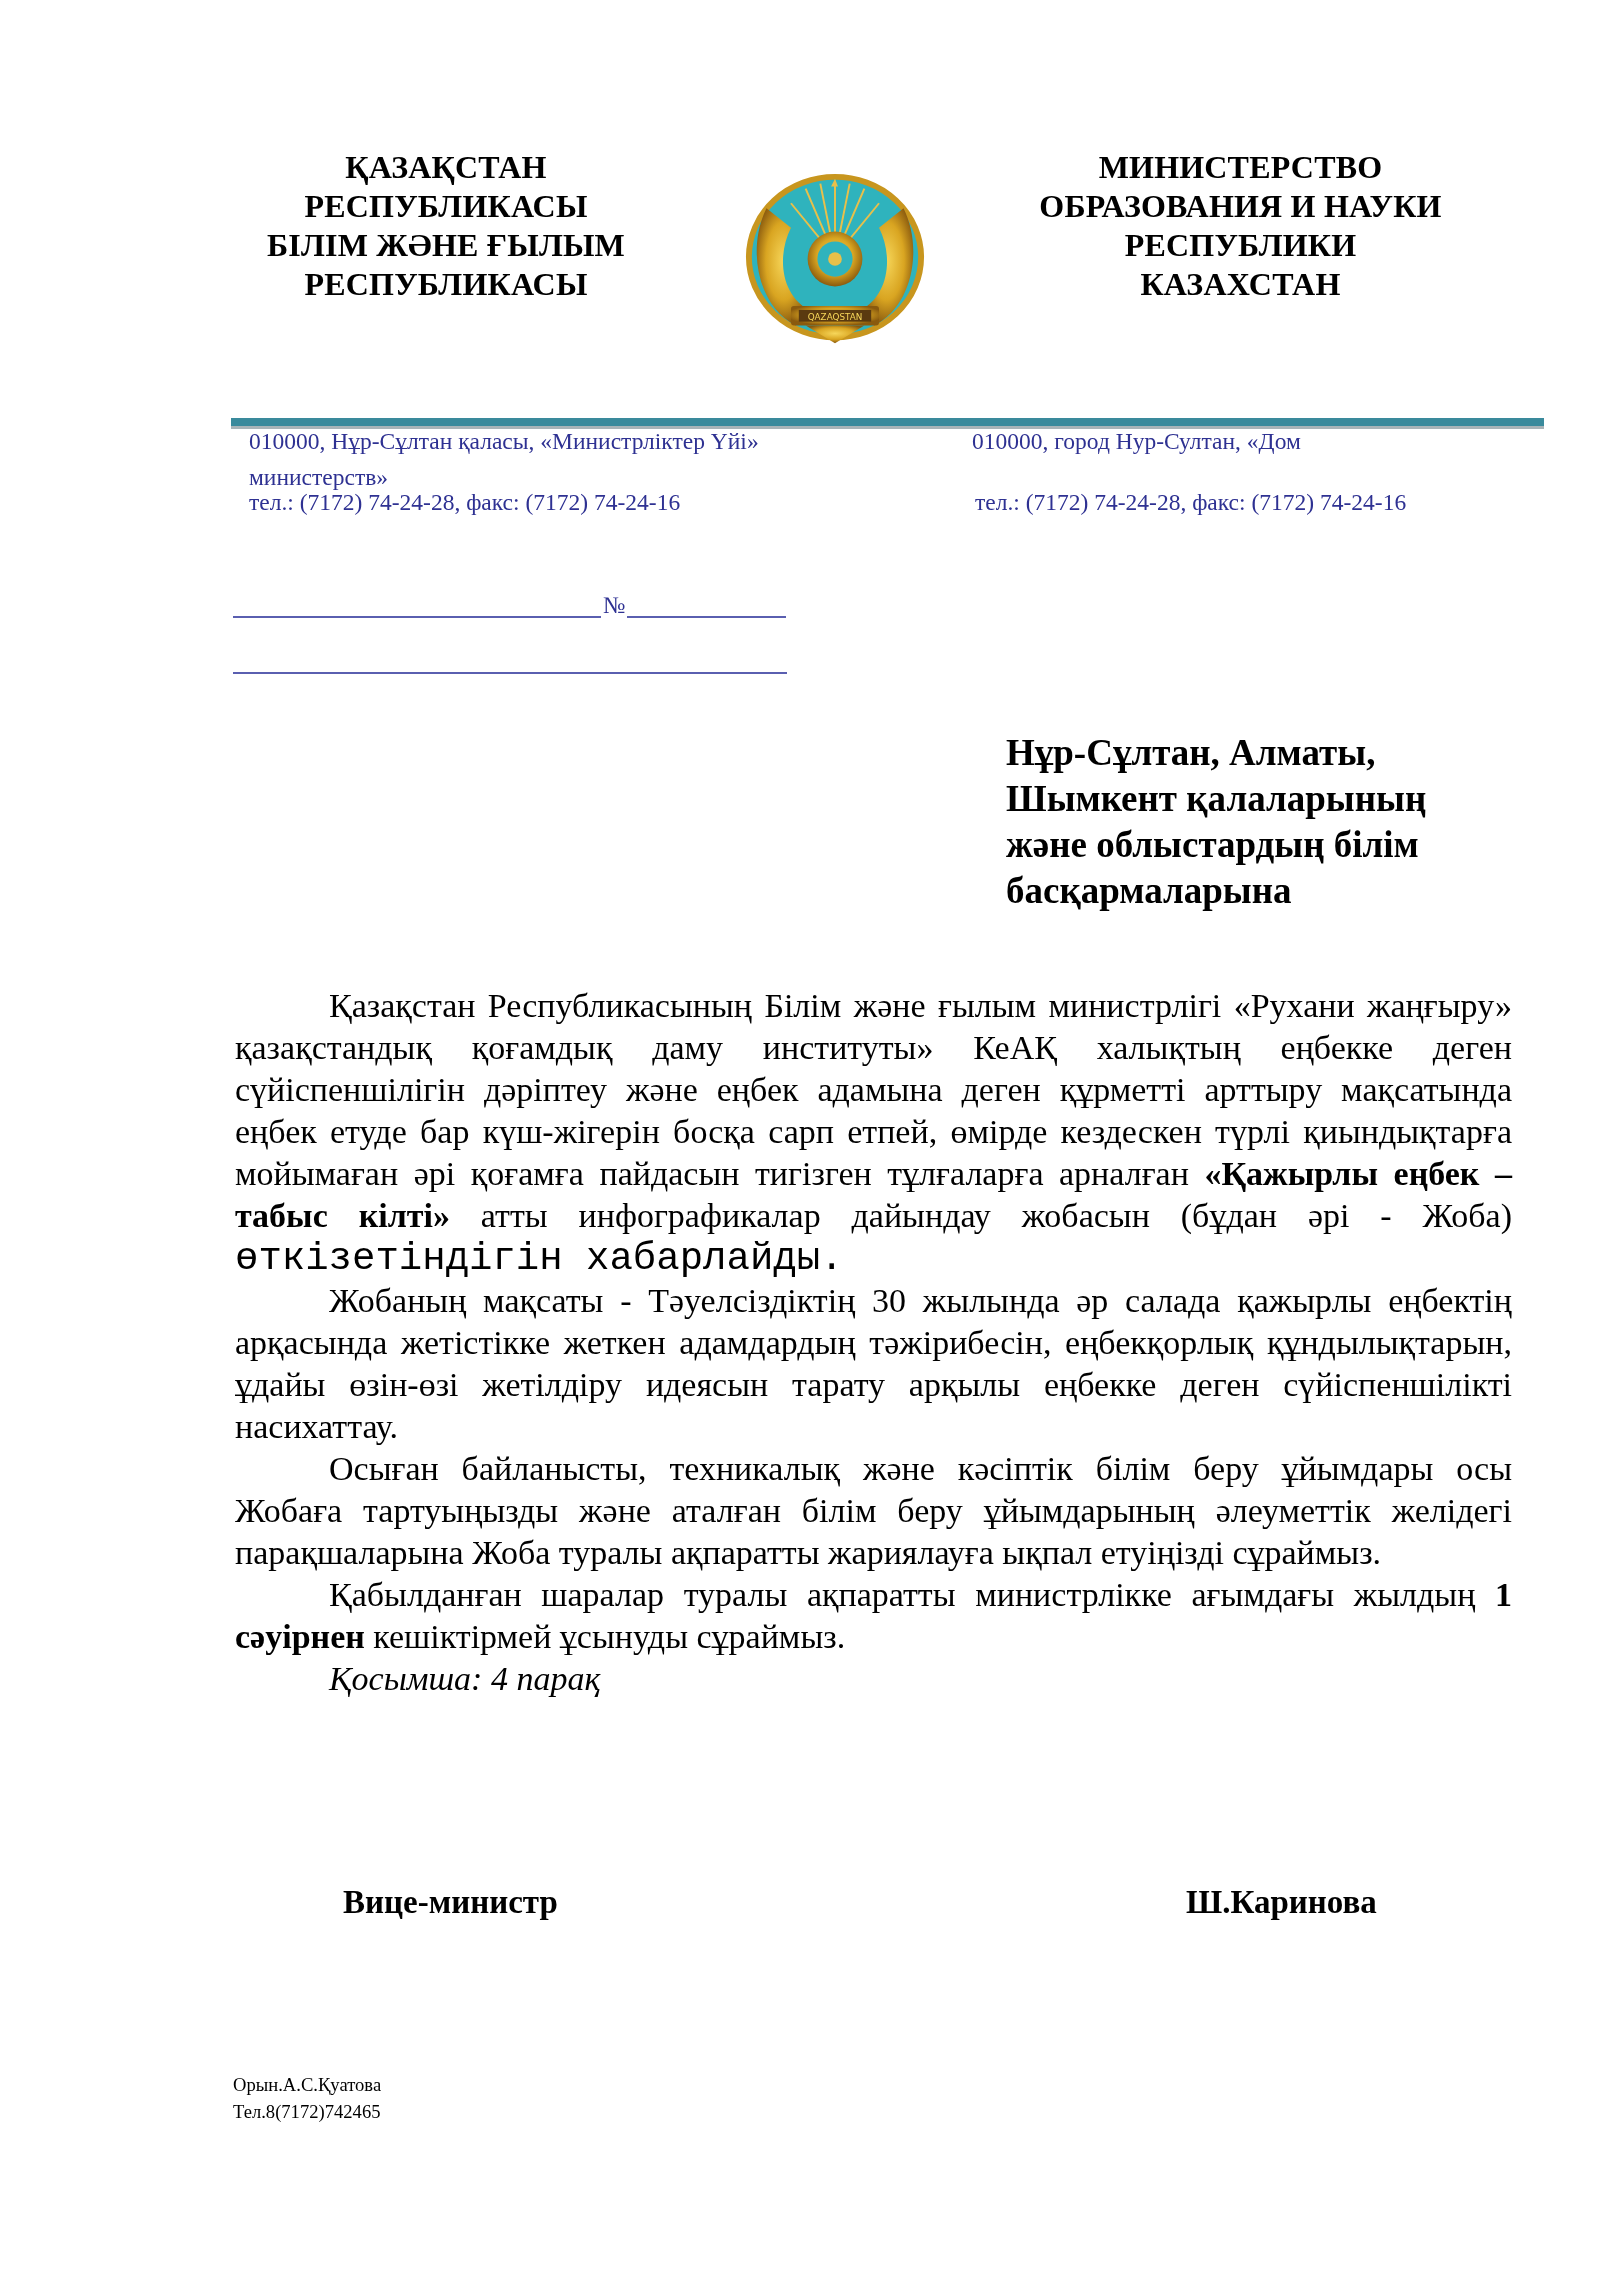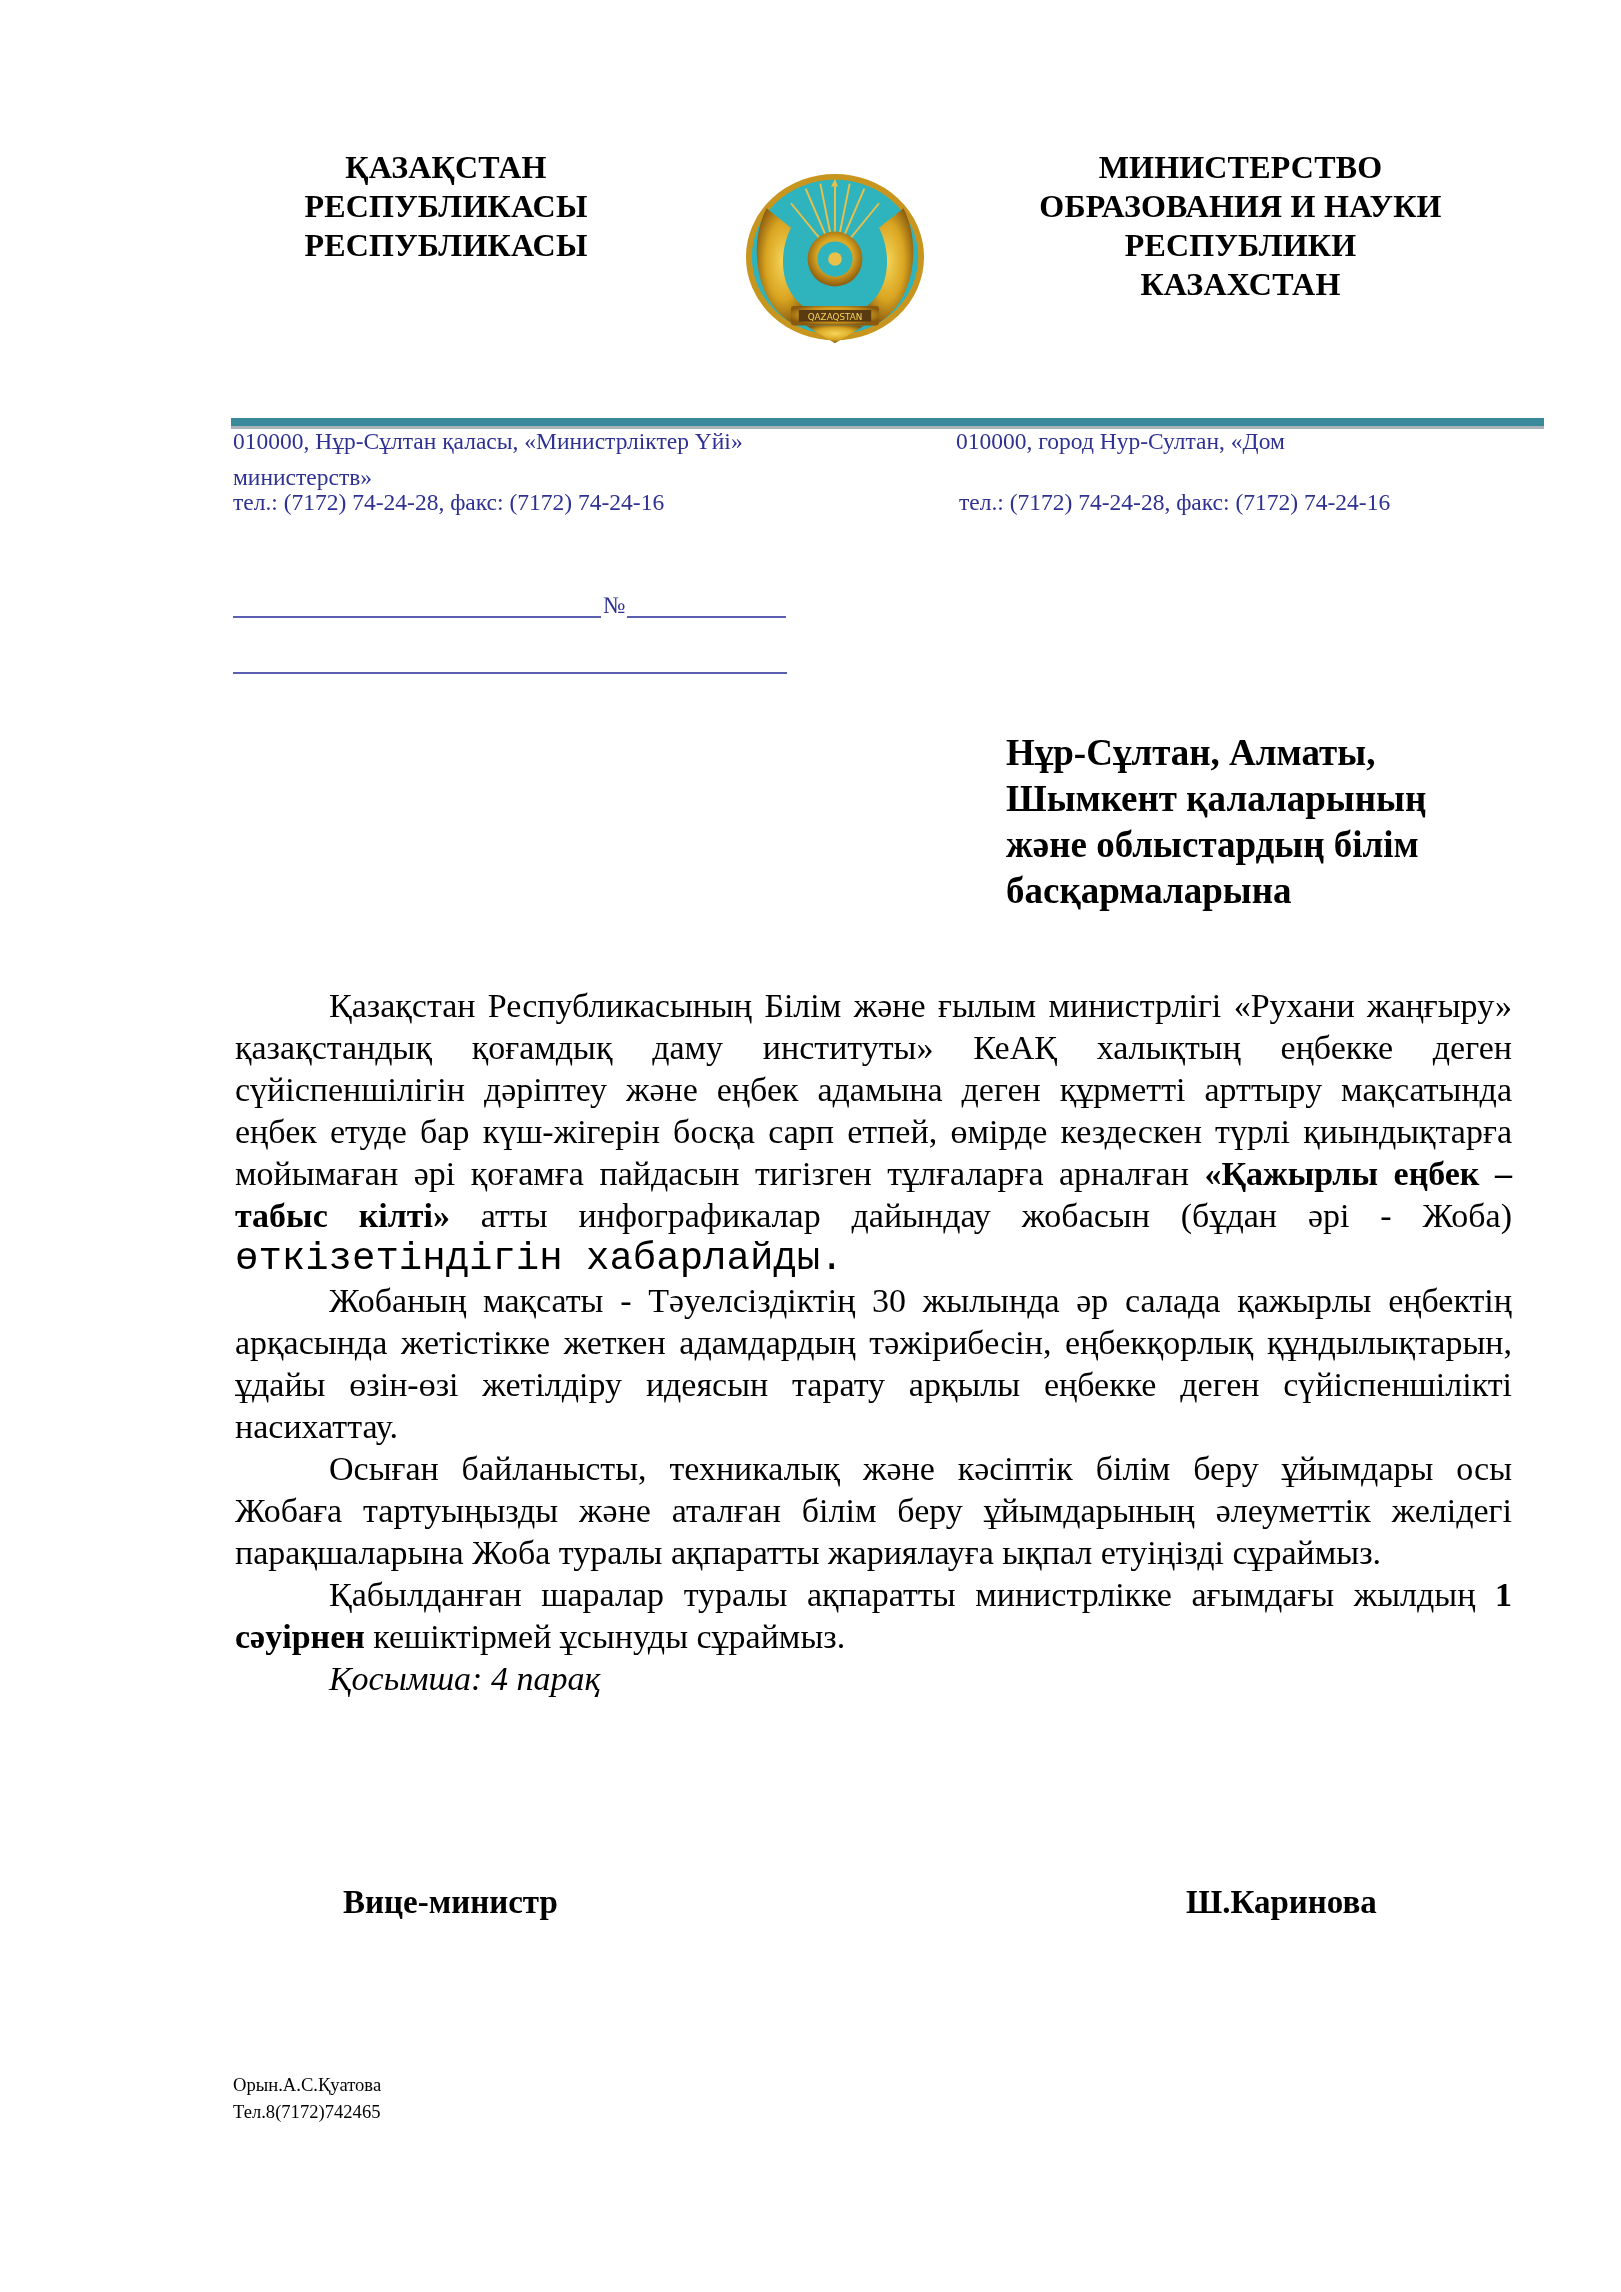--- a/index.html
+++ b/index.html
@@ -10,21 +10,21 @@
              font-weight: bold; font-size: 32px; line-height: 39px; letter-spacing: 0.2px; }
   .hdr-left { left: 196px; width: 500px; }
   .hdr-right { left: 1010px; width: 461px; }
   .hdr-col div { white-space: nowrap; }
 
   .emblem { position: absolute; left: 737px; top: 169px; width: 196px; height: 182px; }
 
   .rule { position: absolute; left: 231px; top: 418px; width: 1313px; height: 10.8px;
           background: linear-gradient(#3a8a9c 0 7.8px, #a9b4b8 7.8px 10.8px); }
 
-  .addr { position: absolute; color: #2e3192; font-size: 23.5px; line-height: 29px; white-space: nowrap; }
+  .addr { position: absolute; color: #2e3192; font-size: 23.5px; line-height: 29px; white-space: nowrap; margin-left: 16px; }
   .addr-left-1 { left: 233px; top: 427px; }
   .addr-left-2 { left: 233px; top: 463px; }
   .addr-left-3 { left: 233px; top: 488px; }
   .addr-right-1 { left: 956px; top: 427px; }
   .addr-right-3 { left: 959px; top: 488px; }
 
   .reg-line { position: absolute; height: 2px; background: #5a5fb0; }
   .reg1a { left: 233px; top: 616px; width: 368px; }
   .reg1b { left: 627px; top: 616px; width: 159px; }
   .reg2 { left: 233px; top: 672px; width: 554px; }
@@ -46,20 +46,21 @@
   .exec { position: absolute; left: 233px; font-size: 18.6px; line-height: 25.5px; }
   .exec1 { top: 2072px; text-align: right; }
   .exec2 { top: 2099px; }
 </style>
 </head>
 <body>
 
 <div class="hdr-col hdr-left">
   <div>ҚАЗАҚСТАН</div>
   <div>РЕСПУБЛИКАСЫ</div>
+  <div>БІЛІМ ЖӘНЕ ҒЫЛЫМ</div>
   <div>РЕСПУБЛИКАСЫ</div>
 </div>
 
 <div class="emblem">
   <svg width="196" height="182" viewBox="0 0 200 186">
     <defs>
       <radialGradient id="g1" cx="50%" cy="45%" r="55%">
         <stop offset="0%" stop-color="#f6d65a"></stop>
         <stop offset="60%" stop-color="#d9a521"></stop>
         <stop offset="100%" stop-color="#8a5a0e"></stop>

